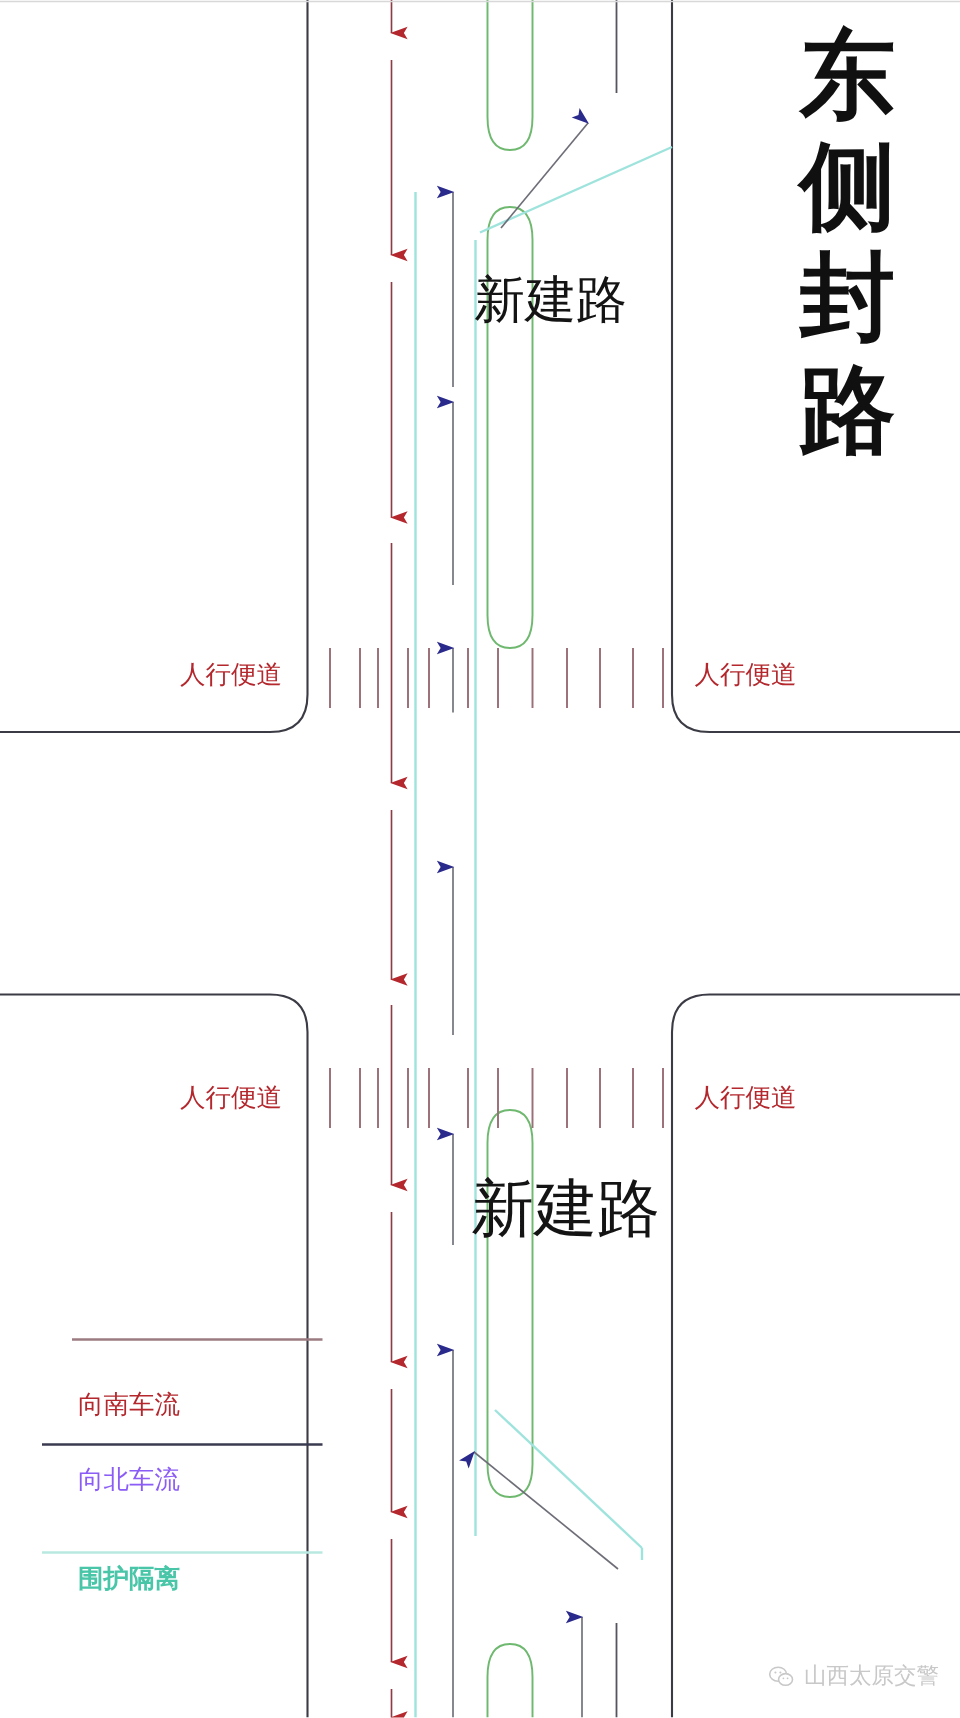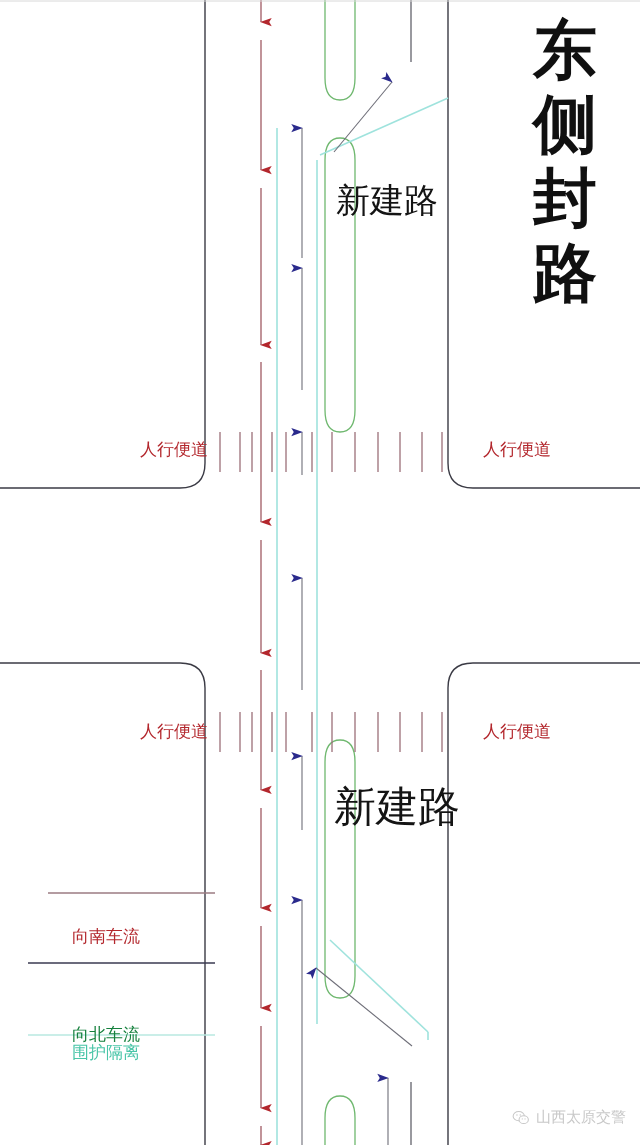--- a/index.html
+++ b/index.html
@@ -31,21 +31,20 @@
     position: absolute;
     left: 0; top: 0;
     width: 640px;
     height: 1145px;
     pointer-events: none;
   }
   .lbl {
     position: absolute;
     white-space: nowrap;
     line-height: 1;
-    padding-left: 20px;
   }
   
   #title-banner {
     position: absolute;
     right: 16px;
     top: 14px;
     width: 118px;
     text-align: center;
     color: #101010;
     font-size: 64px;
@@ -74,22 +73,22 @@
   #sidewalk-nw { left: 120px; top: 441px; }
   #sidewalk-ne { left: 463px; top: 441px; }
   #sidewalk-sw { left: 120px; top: 723px; }
   #sidewalk-se { left: 463px; top: 723px; }
 
   .legend-label {
     font-size: 17px;
     font-family: "Liberation Serif", "DejaVu Serif", serif;
   }
   #legend-label-south { left: 52px; top: 897px; color: #b3272d; margin-top: 31px; }
-  #legend-label-north { left: 52px; top: 978px; color: #15803d; margin-top: 48px; }
-  #legend-label-barrier { left: 52px; top: 1044px; color: #49c5a8; }
+  #legend-label-north { left: 52px; top: 978px; color: #8b5cf6; }
+  #legend-label-barrier { left: 52px; top: 1044px; color: #49c5a8; font-weight: bold; }
 
   #watermark {
     position: absolute;
     right: 14px;
     bottom: 18px;
     display: flex;
     align-items: center;
     gap: 6px;
     color: #c8c8c8;
     font-size: 15px;

